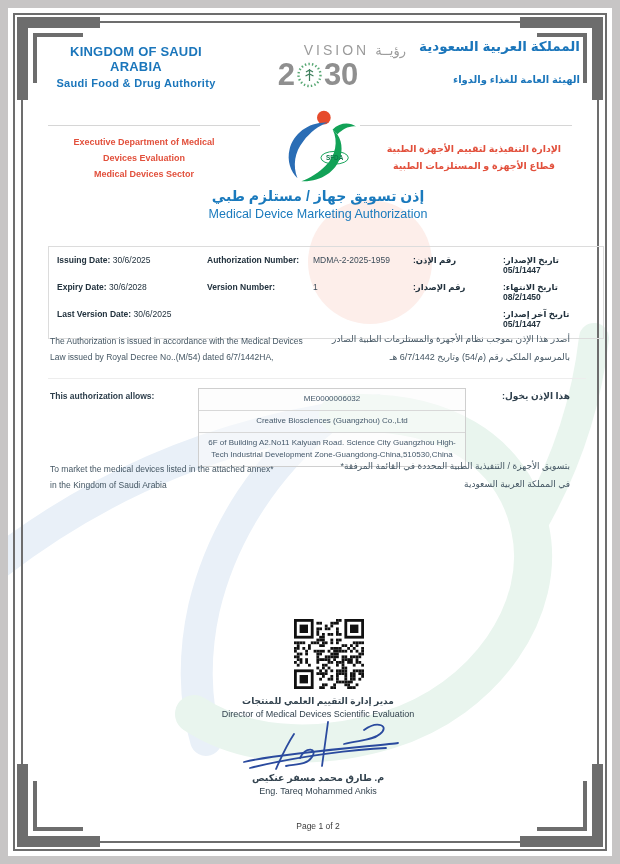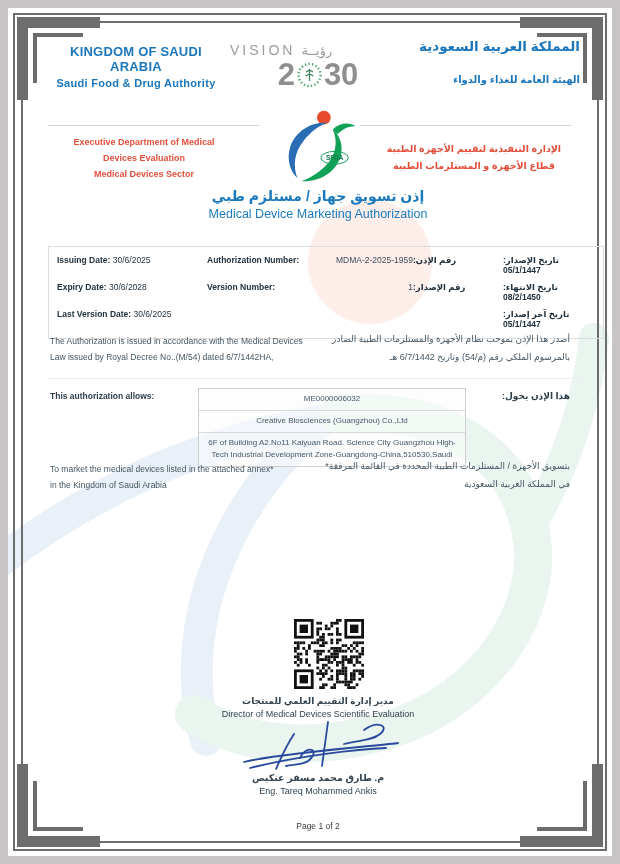--- a/index.html
+++ b/index.html
@@ -22,38 +22,38 @@
   .wm{position:absolute;inset:0;z-index:0;pointer-events:none;}
   .content{position:absolute;inset:0;z-index:1;}
   
   .hdr-en{position:absolute;left:38px;top:36px;width:180px;text-align:center;color:#1b76bb;font-weight:bold;}
   .hdr-en1{font-size:13px;letter-spacing:.2px;}
   .hdr-en2{font-size:11px;margin-top:3px;letter-spacing:.3px;}
   .hdr-ar{position:absolute;right:32px;top:30px;width:210px;text-align:right;color:#1b76bb;direction:rtl;}
   .hdr-ar1{font-size:13.5px;font-weight:bold;}
   .hdr-ar2{font-size:10px;font-weight:bold;margin-top:20px;}
   .vision{position:absolute;left:222px;top:34px;width:176px;text-align:center;color:#9c9c9c;}
-  .v-top{font-size:14px;letter-spacing:3px;display:flex;align-items:center;justify-content:flex-start;gap:6px;}
+  .v-top{font-size:14px;letter-spacing:3px;display:flex;align-items:center;justify-content:flex-end;gap:6px;}
   .v-top .v-ar{letter-spacing:0;font-size:13px;}
   .v-num{font-size:31px;font-weight:800;color:#8f8f8f;letter-spacing:0px;display:flex;align-items:center;justify-content:center;line-height:1;margin-top:1px;}
   .div-l{position:absolute;left:40px;top:117px;width:212px;height:1px;background:#d6d6d6;}
   .div-r{position:absolute;right:40px;top:117px;width:212px;height:1px;background:#d6d6d6;}
   .dept-en{position:absolute;left:36px;top:127px;width:200px;text-align:center;color:#e2503c;font-weight:bold;font-size:9px;line-height:1.75;}
   .dept-ar{position:absolute;right:30px;top:132px;width:216px;text-align:center;color:#e2503c;font-weight:bold;font-size:9.5px;line-height:1.8;direction:rtl;}
   .sfda-logo{position:absolute;left:266px;top:100px;}
   
   .title-ar{position:absolute;left:0;top:180px;width:620px;text-align:center;color:#1a7abd;font-weight:bold;font-size:14px;direction:rtl;}
   .title-en{position:absolute;left:0;top:199px;width:620px;text-align:center;color:#1a7abd;font-size:12.5px;}
   
   .fields{position:absolute;left:40px;top:238px;width:538px;border:1px solid #dcdcdc;padding:8px 8px 9px 8px;display:flex;flex-direction:column;gap:7px;background:transparent;}
   .frow{display:flex;align-items:baseline;font-size:8.5px;color:#22323e;}
   .frow b{font-weight:700;}
   .c1{width:150px;}
   .c2{width:106px;}
-  .c3{width:100px;text-align:right;color:#3c4c59;}
+  .c3{width:100px;text-align:left;color:#3c4c59;}
   .c4{width:62px;text-align:left;direction:rtl;font-weight:700;}
   .c5{flex:1;text-align:left;direction:rtl;font-weight:700;color:#22323e;padding-left:28px;}
   
   .law-en{position:absolute;left:42px;top:326px;width:262px;font-size:8.5px;color:#445663;line-height:1.85;}
   .law-ar{position:absolute;right:42px;top:323px;width:268px;font-size:9px;color:#445663;line-height:1.95;text-align:right;direction:rtl;}
   .sep{position:absolute;left:40px;top:370px;width:538px;height:1px;background:#ededed;}
   
   .allows-en{position:absolute;left:42px;top:383px;font-size:8.5px;font-weight:700;color:#2e3f4c;}
   .allows-ar{position:absolute;right:42px;top:383px;font-size:9px;font-weight:700;color:#2e3f4c;direction:rtl;}
   .cbox{position:absolute;left:190px;top:380px;width:266px;border:1px solid #cfcfcf;background:rgba(252,252,252,.55);font-size:8px;color:#44586a;text-align:center;}
@@ -163,29 +163,29 @@
 
       <div class="law-en">The Authorization is issued in accordance with the Medical Devices Law issued by Royal Decree No..(M/54) dated 6/7/1442HA,</div>
       <div class="law-ar">أصدر هذا الإذن بموجب نظام الأجهزة والمستلزمات الطبية الصادر بالمرسوم الملكي رقم (م/54) وتاريخ 6/7/1442 هـ</div>
       <div class="sep"></div>
 
       <div class="allows-en">This authorization allows:</div>
       <div class="allows-ar">هذا الإذن يخول:</div>
       <div class="cbox">
         <div class="crow">ME0000006032</div>
         <div class="crow">Creative Biosciences (Guangzhou) Co.,Ltd</div>
-        <div class="crow">6F of Building A2.No11 Kaiyuan Road. Science City Guangzhou High-Tech Industrial Development Zone-Guangdong-China,510530,Saudi</div>
+        <div class="crow">6F of Building A2.No11 Kaiyuan Road. Science City Guangzhou High-Tech Industrial Development Zone-Guangdong-China,510530,China</div>
       </div>
 
       <div class="mkt-en">
         <div>To market the medical devices listed in the attached annex*</div>
         <div>in the Kingdom of Saudi Arabia</div>
       </div>
       <div class="mkt-ar">
-        <div>بتسويق الأجهزة / المستلزمات الطبية المحددة في القائمة المرفقة*</div>
+        <div>بتسويق الأجهزة / التنفيذية الطبية المحددة في القائمة المرفقة*</div>
         <div>في المملكة العربية السعودية</div>
       </div>
 
       <svg id="qr-svg" class="qr" viewBox="0 0 70 70">
           <rect x="0" y="0" width="70" height="70" fill="#ffffff"></rect>
           <rect x="42" y="0" width="2.8" height="2.8" fill="#111"></rect>
           <rect x="44.8" y="0" width="2.8" height="2.8" fill="#111"></rect>
           <rect x="22.4" y="2.8" width="2.8" height="2.8" fill="#111"></rect>
           <rect x="25.2" y="2.8" width="2.8" height="2.8" fill="#111"></rect>
           <rect x="36.4" y="2.8" width="2.8" height="2.8" fill="#111"></rect>

